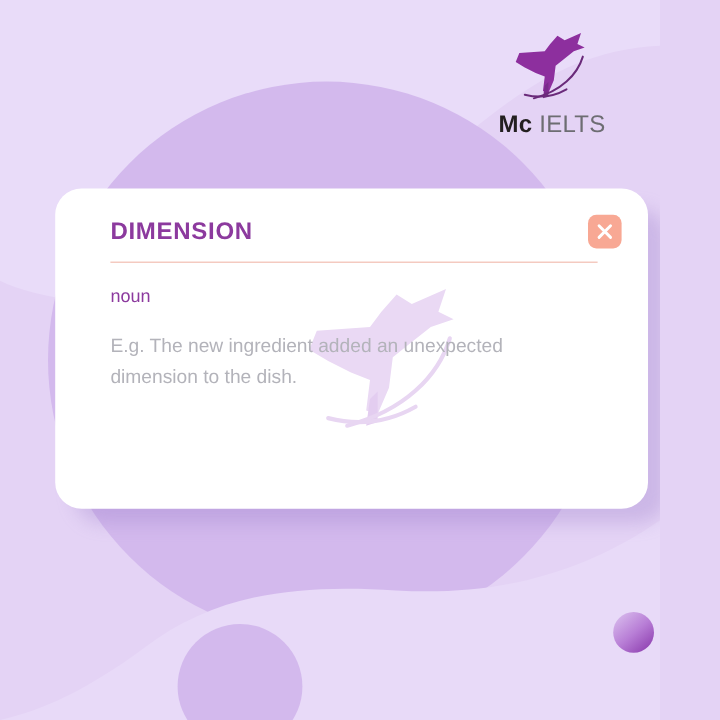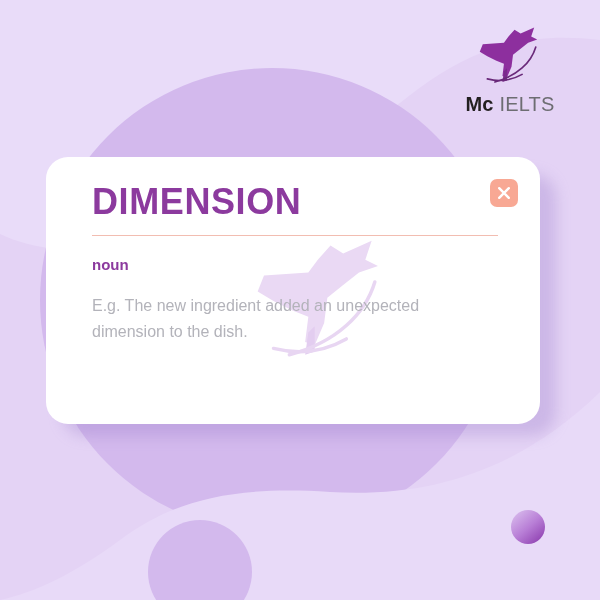--- a/index.html
+++ b/index.html
@@ -9,21 +9,21 @@
   body {
     width: 600px;
     height: 600px;
     overflow: hidden;
     font-family: "Liberation Sans", sans-serif;
     background: #e4d3f5;
   }
 
   #stage {
     position: relative;
-    width: 600px;
+    width: 550px;
     height: 600px;
     overflow: hidden;
     background: #fef9c3;
   }
 
   
   #bg-layer {
     position: absolute;
     inset: 0;
     width: 600px;
@@ -93,21 +93,21 @@
     pointer-events: none;
   }
   .card-inner {
     position: relative;
     z-index: 2;
     padding: 26px 46px 0 46px;
   }
 
   .word-title {
     margin: 0;
-    font-size: 36px;
+    font-size: 20px;
     font-weight: bold;
     letter-spacing: .6px;
     color: #8c3a9e;
     line-height: 1.05;
   }
   .word-phonetic {
     margin: 8px 0 0 0;
     font-size: 16px;
     color: #f0b3a4;
     letter-spacing: .2px;
@@ -115,21 +115,21 @@
   }
   .divider {
     margin: 14px 0 0 0;
     height: 1px;
     width: 406px;
     background: #f2bdb1;
   }
   .pos-label {
     margin: 20px 0 0 0;
     font-size: 15px;
-    font-weight: bold;
+    font-weight: normal;
     color: #8c3a9e;
   }
   .meaning {
     margin: 22px 0 0 0;
     font-size: 14px;
     color: #3d3d42;
   }
   .example {
     margin: 20px 0 0 0;
     font-size: 16px;

